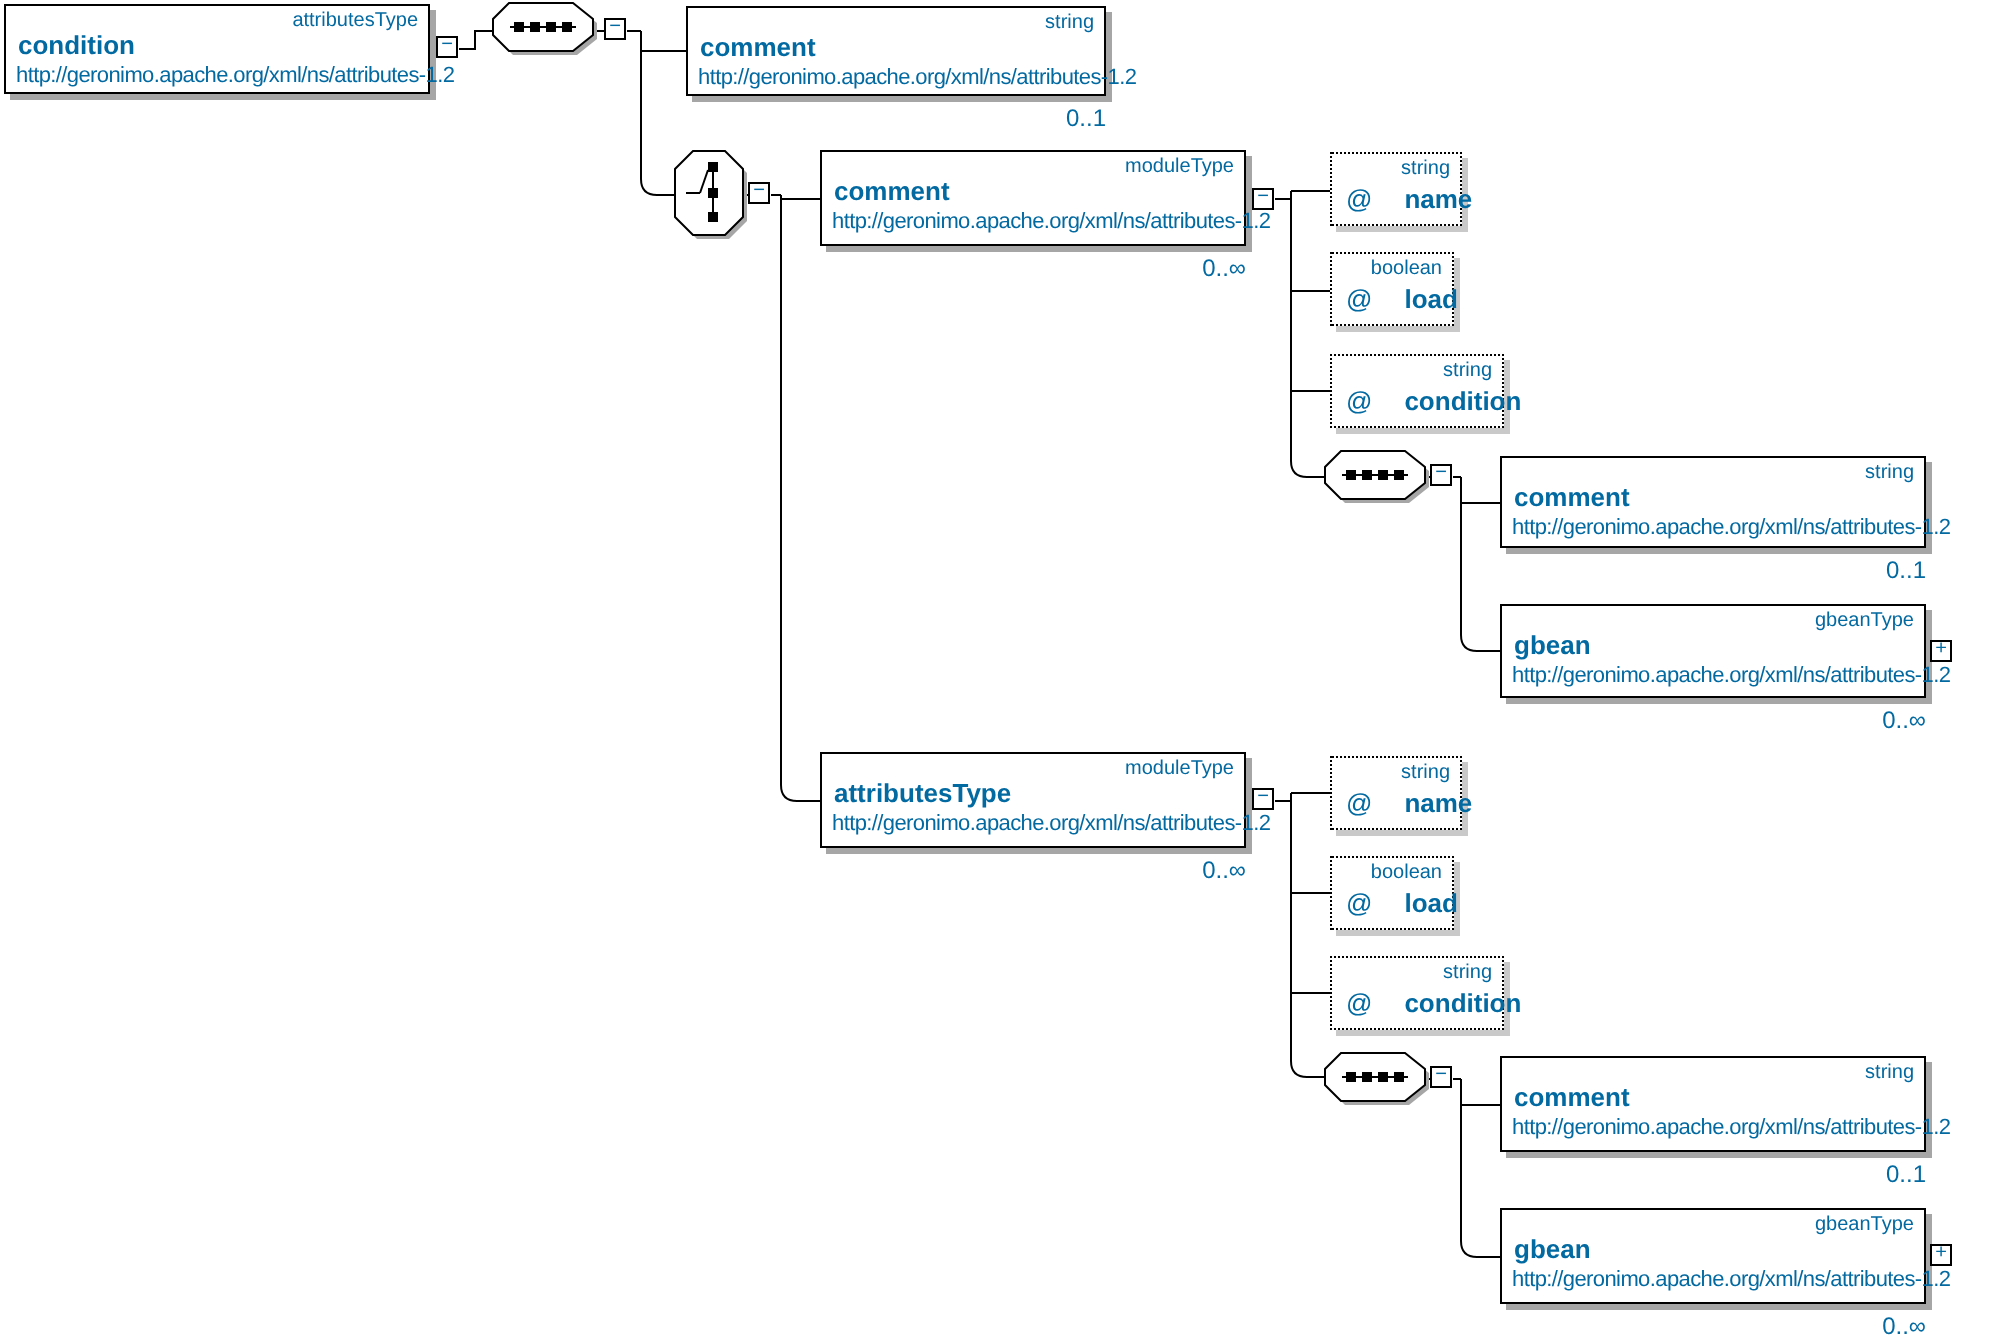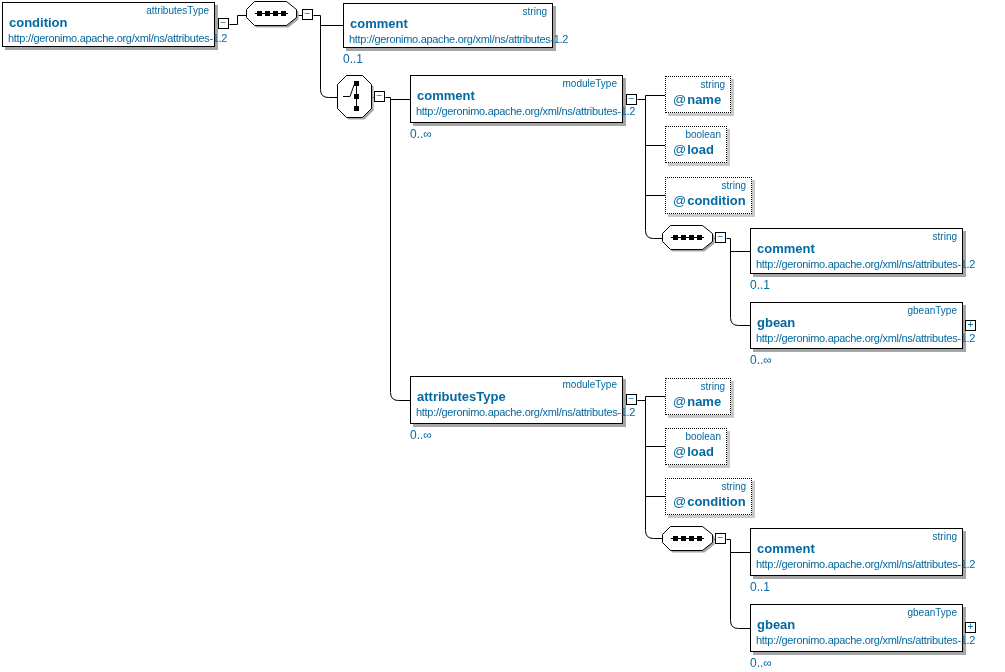--- a/index.html
+++ b/index.html
@@ -13,22 +13,22 @@
     box-shadow:3px 3px 0 #a6a6a6;box-sizing:border-box;z-index:1;cursor:default;
   }
   .etype{position:absolute;top:2px;right:5px;font-size:10px;white-space:nowrap;}
   .ename{position:absolute;top:12px;left:6px;font-size:13px;font-weight:bold;white-space:nowrap;}
   .ens{position:absolute;top:29px;left:5px;font-size:11px;letter-spacing:-0.3px;white-space:nowrap;}
   .attr{
     position:absolute;background:#fff;border:1px dotted #000;
     box-shadow:3px 3px 0 #c9c9c9;box-sizing:border-box;z-index:1;cursor:default;
   }
   .aname{position:absolute;top:15px;left:7px;font-size:13px;white-space:nowrap;}
-  .aname b{margin-left:1px;}
-  .occ{position:absolute;font-size:12px;text-align:left;z-index:1;white-space:nowrap;}
+  .aname b{margin-left:16px;}
+  .occ{position:absolute;font-size:12px;text-align:right;z-index:1;white-space:nowrap;}
   .pm{
     position:absolute;width:11px;height:11px;background:#fff;border:1px solid #000;
     box-sizing:border-box;z-index:2;text-align:center;cursor:pointer;
   }
   .pm span{display:block;font-size:10px;line-height:8px;font-weight:normal;}
   .icon{position:absolute;z-index:1;}
 </style>
 </head>
 <body>
 

